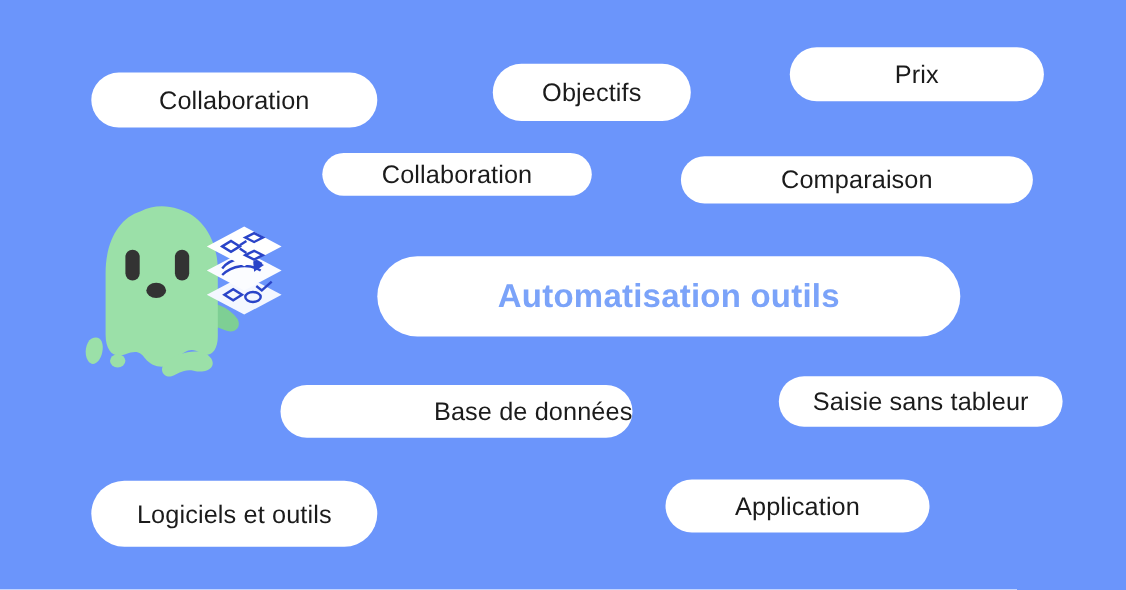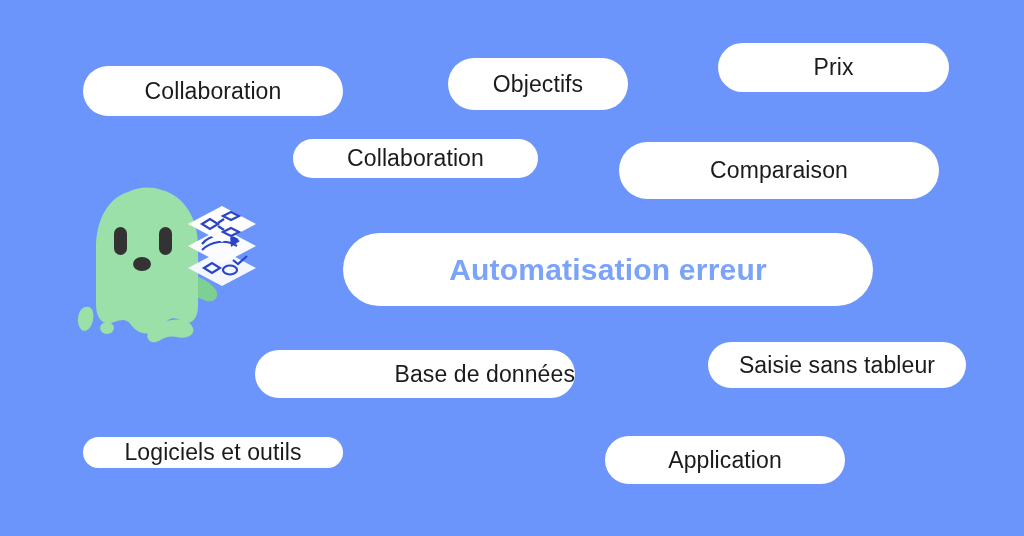--- a/index.html
+++ b/index.html
@@ -37,25 +37,25 @@
     color: #7ba3f9;
     font-size: 30px;
     font-weight: 700;
     letter-spacing: 0.2px;
   }
   
   #pill-digitalisation { left: 83px;  top: 66px;  width: 260px; height: 50px; }
   #pill-objectifs      { left: 448px; top: 58px;  width: 180px; height: 52px; text-align: center; }
   #pill-prix           { left: 718px; top: 43px;  width: 231px; height: 49px; align-items: center; }
   #pill-collaboration  { left: 293px; top: 139px; width: 245px; height: 39px; }
-  #pill-comparaison    { left: 619px; top: 142px; width: 320px; height: 57px; }
+  #pill-comparaison    { left: 619px; top: 142px; width: 320px; height: 43px; }
   #pill-center         { left: 343px; top: 233px; width: 530px; height: 73px; }
   #pill-basededonnees  { left: 255px; top: 350px; width: 320px; height: 48px; justify-content: flex-end; }
   #pill-saisie         { left: 708px; top: 342px; width: 258px; height: 46px; }
-  #pill-logiciels      { left: 83px;  top: 437px; width: 260px; height: 31px; }
+  #pill-logiciels      { left: 83px;  top: 437px; width: 260px; height: 60px; }
   #pill-application    { left: 605px; top: 436px; width: 240px; height: 48px; align-items: center; }
 
   
   #mascot {
     position: absolute;
     left: 70px;
     top: 180px;
     width: 200px;
     height: 180px;
   }
@@ -133,21 +133,21 @@
 
   <div class="pill" id="pill-collaboration">
     <span>Collaboration</span>
   </div>
 
   <div class="pill" id="pill-comparaison">
     <span>Comparaison</span>
   </div>
 
   <div class="pill center" id="pill-center">
-    <span>Automatisation erreur</span>
+    <span>Automatisation outils</span>
   </div>
 
   <div class="pill" id="pill-basededonnees">
     <span>Base de données</span>
   </div>
 
   <div class="pill" id="pill-saisie">
     <span>Saisie sans tableur</span>
   </div>
 

